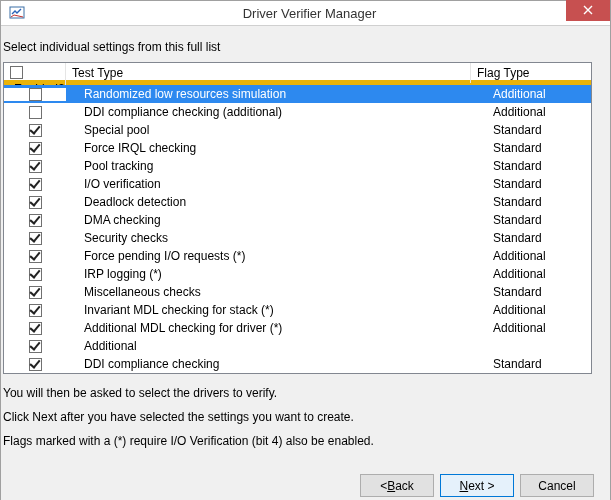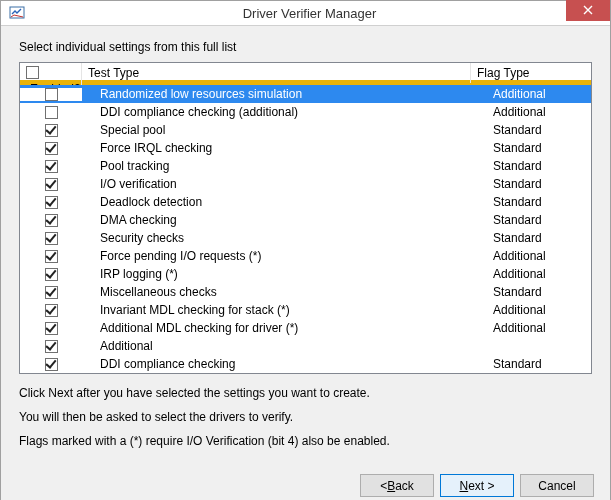--- a/index.html
+++ b/index.html
@@ -52,21 +52,21 @@
     display: flex;
     align-items: center;
     justify-content: center;
     color: #fff;
     font-size: 13px;
     margin-top: -6px;
   }
   .titlebar .close svg { width: 10px; height: 10px; }
   .content {
     flex: 1;
-    padding: 14px 18px 8px 18px;
+    padding: 14px 18px 8px 2px;
     background: #f0f0f0;
     display: flex;
     flex-direction: column;
   }
   .instruction {
     font-size: 12px;
     color: #000;
     margin-bottom: 8px;
   }
   .listbox {
@@ -321,22 +321,22 @@
             <div class="cell-enabled">
               <span class="checkbox checked"></span>
             </div>
             <div class="cell-test">DDI compliance checking</div>
             <div class="cell-flag">Standard</div>
           </div>
         </div>
     </div>
 
     <div class="notes">
+      <p>You will then be asked to select the drivers to verify.</p>
       <p>Click Next after you have selected the settings you want to create.</p>
-      <p>You will then be asked to select the drivers to verify.</p>
       <p>Flags marked with a (*) require I/O Verification (bit 4) also be enabled.</p>
     </div>
   </div>
 
   <div class="buttonbar">
     <div class="btn">
       <span>&lt; </span>
         <span class="underline-first">B</span>
         <span>ack</span>
     </div>

